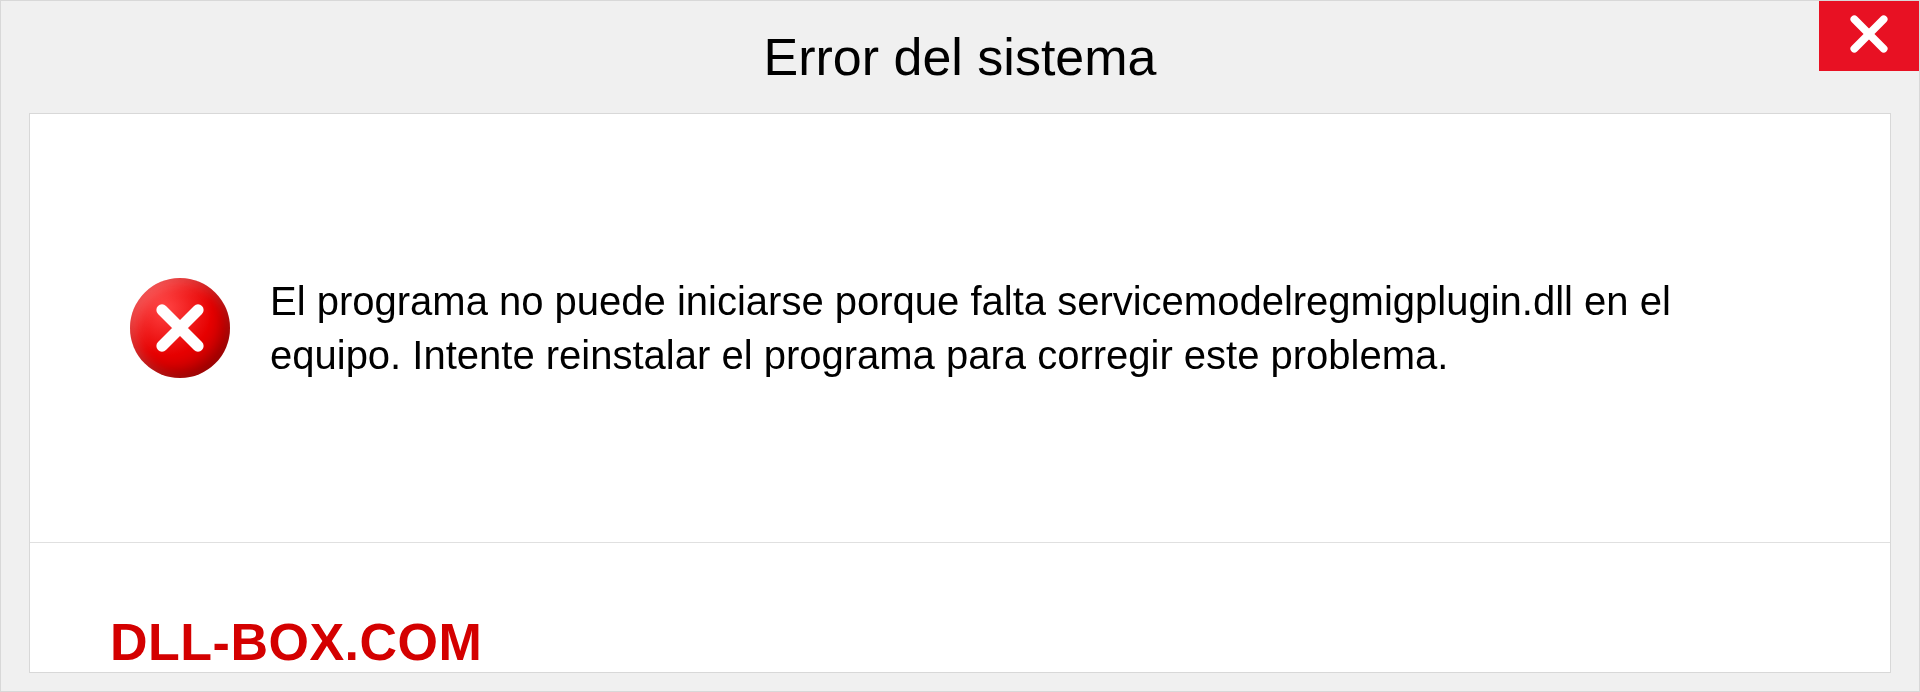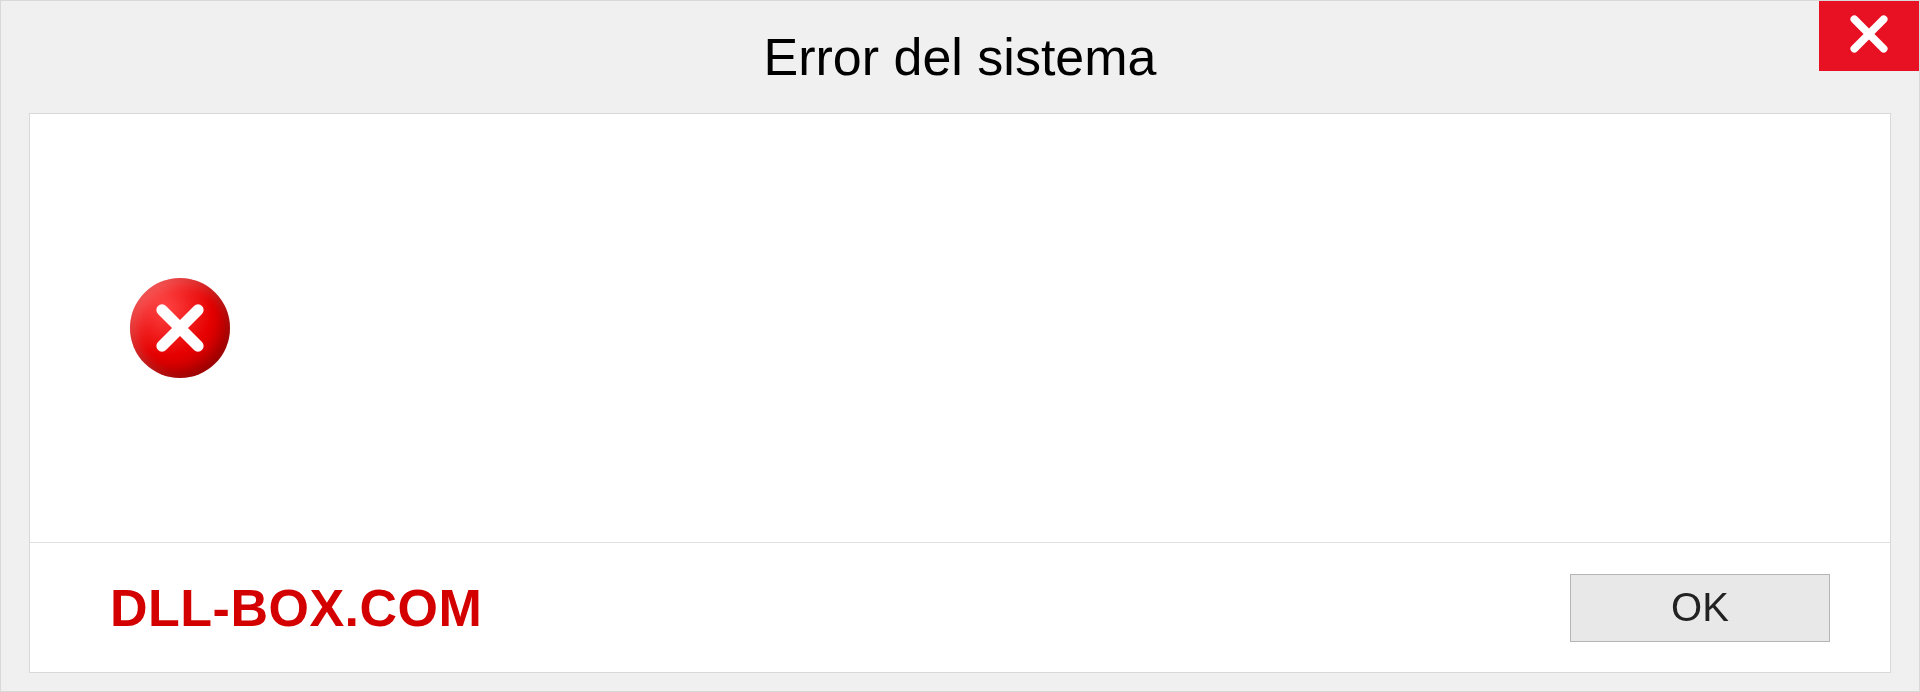--- a/index.html
+++ b/index.html
@@ -83,21 +83,21 @@
     .msg-text {
       font-size: 40px;
       line-height: 1.35;
       color: #000;
       font-weight: 400;
     }
     .footer-area {
       height: 130px;
       border-top: 1px solid #e0e0e0;
       display: flex;
-      align-items: center;
+      align-items: flex-end;
       justify-content: space-between;
       padding: 0 60px 0 80px;
     }
     .watermark {
       font-size: 52px;
       font-weight: 800;
       color: #d40000;
       letter-spacing: 0.5px;
       font-family: Arial, sans-serif;
     }
@@ -131,18 +131,18 @@
 
 <div class="content-box">
   <div class="msg-area">
     <div class="error-icon-wrap">
       <div class="error-circle">
         <svg viewBox="0 0 24 24">
           <path d="M4 4 L20 20 M20 4 L4 20" stroke="#ffffff" stroke-width="5" stroke-linecap="round" fill="none"></path>
         </svg>
       </div>
     </div>
+    <div class="msg-text">El programa no puede iniciarse porque falta servicemodelregmigplugin.dll en el equipo. Intente reinstalar el programa para corregir este problema.</div>
   </div>
   <div class="footer-area">
     <div class="watermark">DLL-BOX.COM</div>
-    <button class="ok-button">OK</button>
   </div>
 </div>
 
 </body></html>

